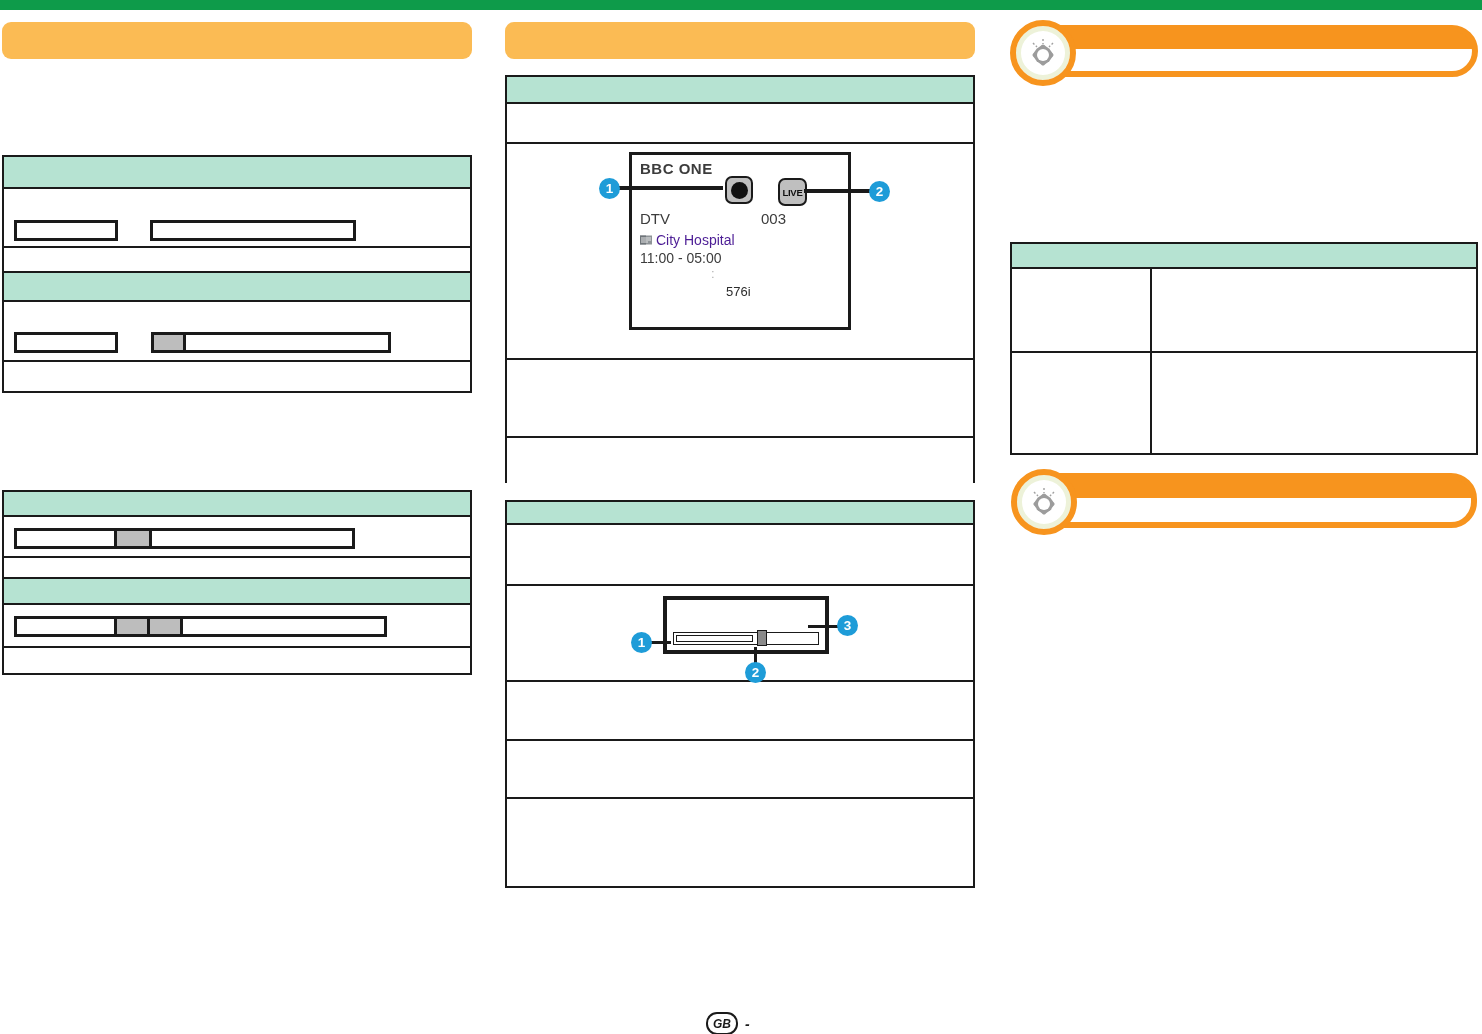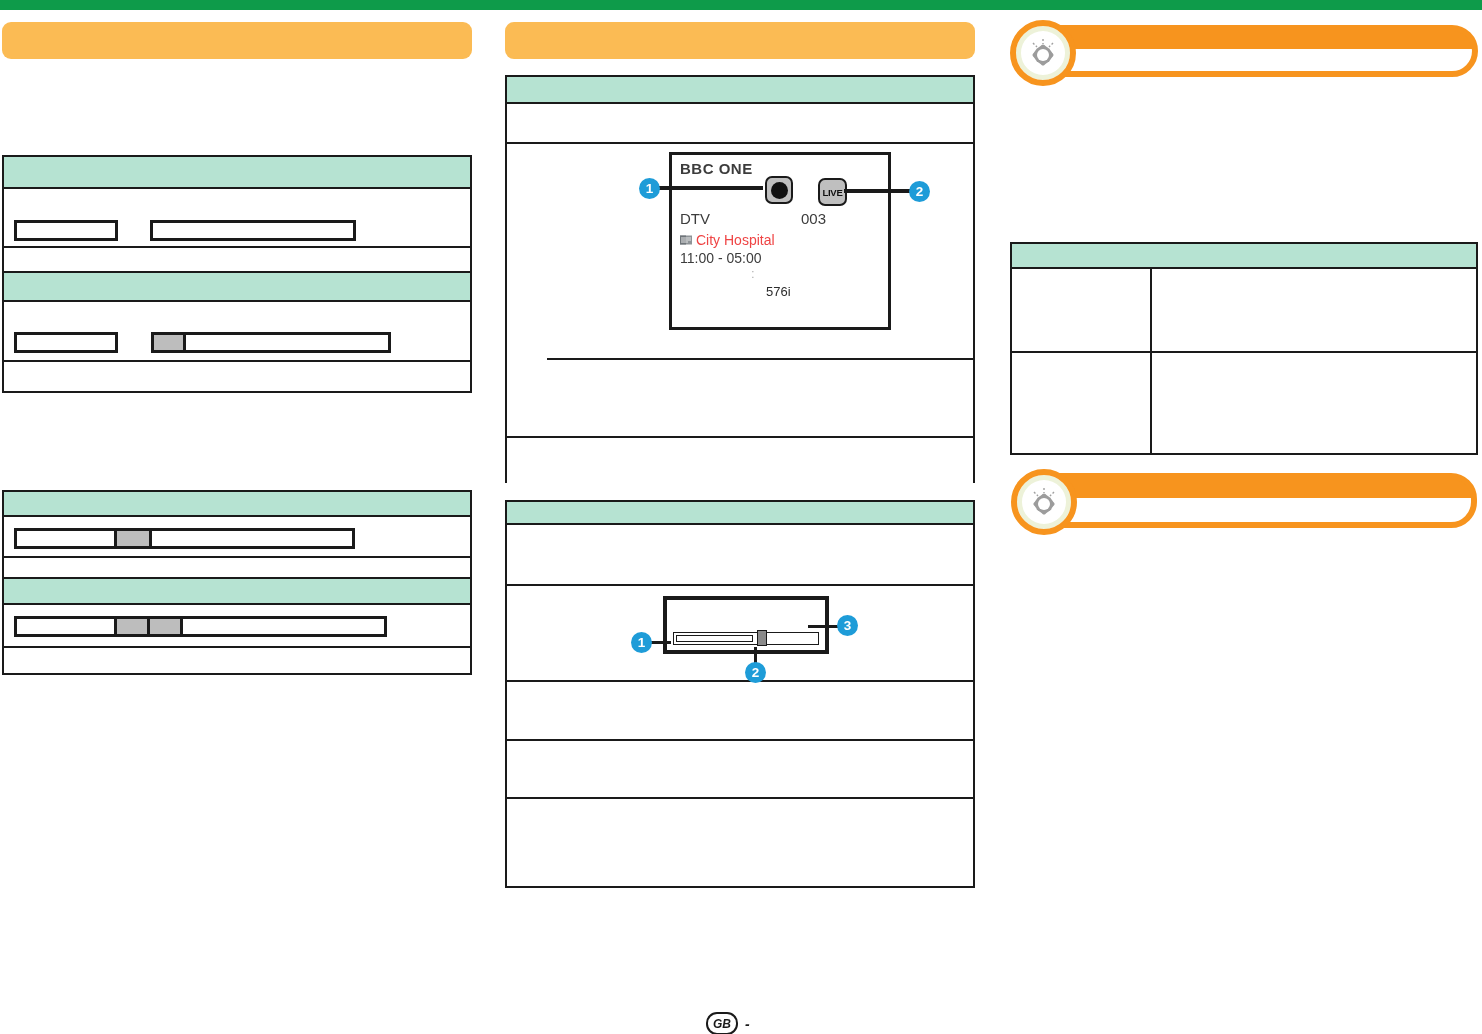--- a/index.html
+++ b/index.html
@@ -33,21 +33,21 @@
   .rec-key{position:absolute;left:93px;top:21px;width:28px;height:28px;background:#bfbfbf;
            border:2.5px solid #1a1a1a;border-radius:7px;box-sizing:border-box;
            display:flex;align-items:center;justify-content:center;}
   .rec-dot{width:17px;height:17px;border-radius:50%;background:#111;}
   .live-key{position:absolute;left:146px;top:23px;width:29px;height:28px;background:#bfbfbf;
             border:2.5px solid #1a1a1a;border-radius:7px;box-sizing:border-box;
             display:flex;align-items:center;justify-content:center;
             font-size:9.5px;font-weight:bold;color:#111;letter-spacing:-0.3px;}
   .tv-band{position:absolute;left:8px;top:55px;font-size:15px;color:#3c3c3c;}
   .tv-num{position:absolute;left:129px;top:55px;font-size:15px;color:#3c3c3c;}
-  .tv-prog{position:absolute;left:8px;top:77px;font-size:14px;color:#ef4444;display:flex;align-items:center;gap:4px;}
+  .tv-prog{position:absolute;left:8px;top:77px;font-size:14px;color:#4c1d95;display:flex;align-items:center;gap:4px;}
   .tv-time{position:absolute;left:8px;top:95px;font-size:14px;color:#3c3c3c;}
   .tv-colon{position:absolute;left:79px;top:111px;font-size:13px;color:#b3b3b3;}
   .tv-res{position:absolute;left:94px;top:129px;font-size:13px;color:#2c2c2c;}
 
   
   .co{position:absolute;width:21px;height:21px;border-radius:50%;background:#1e9cd8;color:#fff;
       font-size:13.5px;font-weight:bold;display:flex;align-items:center;justify-content:center;z-index:3;}
   .lead{position:absolute;background:#1a1a1a;z-index:2;}
 
   
@@ -129,21 +129,21 @@
       </div>
     </div>
     <div class="row" style="height:22px;"></div>
   </div>
 
   <div class="sec-header" style="left:505px;top:22px;width:470px;"></div>
 
   <div class="dtable" style="left:505px;top:75px;width:470px;height:408px;">
     <div class="th" style="height:25px;"></div>
     <div class="row" style="height:40px;"></div>
-    <div class="row" style="height:216px;margin-left:40px;">
+    <div class="row" style="height:216px;">
       <div class="tv-box">
         <div class="tv-channel">BBC ONE</div>
         <div class="rec-key">
             <div class="rec-dot"></div>
           </div>
         <div class="live-key">LIVE</div>
         <div class="tv-band">DTV</div>
         <div class="tv-num">003</div>
         <div class="tv-prog">
           <svg width="12" height="10" viewBox="0 0 12 10">

